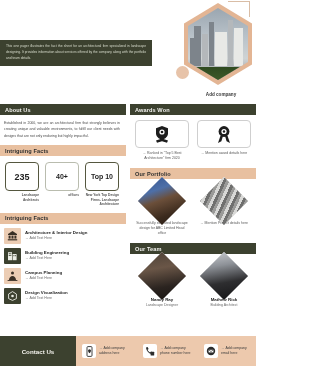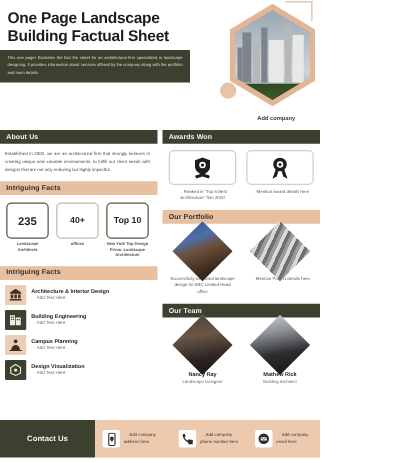--- a/index.html
+++ b/index.html
@@ -65,21 +65,21 @@
   .sec-head.dark { background:#3c412f; color:#f2f2ee; }
   .sec-head.peach { background:#e8c0a0; color:#2f2f2f; }
 
   .about-body {
     font-size:3.5px; line-height:1.85; color:#4a4a4a;
     padding:5px 6px 0 4px; text-align:justify;
   }
 
   
   .facts-row { display:flex; gap:6px; padding:6px 4px 0 5px; }
-  .fact { width:34px; text-align:center; }
+  .fact { width:34px; text-align:right; }
   .fact-box {
     height:29px; border:0.8px solid #55573f; border-radius:4px;
     display:flex; align-items:center; justify-content:center;
     font-weight:bold; color:#1f1f1f; background:#fff;
   }
   .fact-box.f0 { font-size:9px; }
   .fact-box.f1 { font-size:7px; border-color:#b9bcae; }
   .fact-box.f2 { font-size:7px; line-height:1.05; }
   .fact-cap { font-size:3.3px; line-height:1.35; color:#545454; margin-top:2px; font-weight:bold; }
 
@@ -140,21 +140,20 @@
   }
   .foot-tx { font-size:3.5px; line-height:1.45; color:#3b3b3b; }
   svg { display:block; }
 </style>
 </head>
 <body>
 
 <div class="page">
 
   <div class="header">
-    <div class="title">One Page Landscape Building Factual Sheet</div>
 
     <div class="intro-bar">This one pager illustrates the fact the sheet for an architectural firm specialized in landscape designing. It provides information about services offered by the company along with the portfolio and team details.</div>
 
     <div class="hex-wrap">
       <div class="hex-line-a"></div>
       <div class="hex-outer"></div>
       <div class="hex-inner">
         <div class="hex-bldg d" style="left:6px;top:18px;width:7px;height:40px;"></div>
         <div class="hex-bldg m" style="left:14px;top:26px;width:6px;height:32px;"></div>
         <div class="hex-bldg d" style="left:21px;top:14px;width:5px;height:44px;"></div>

